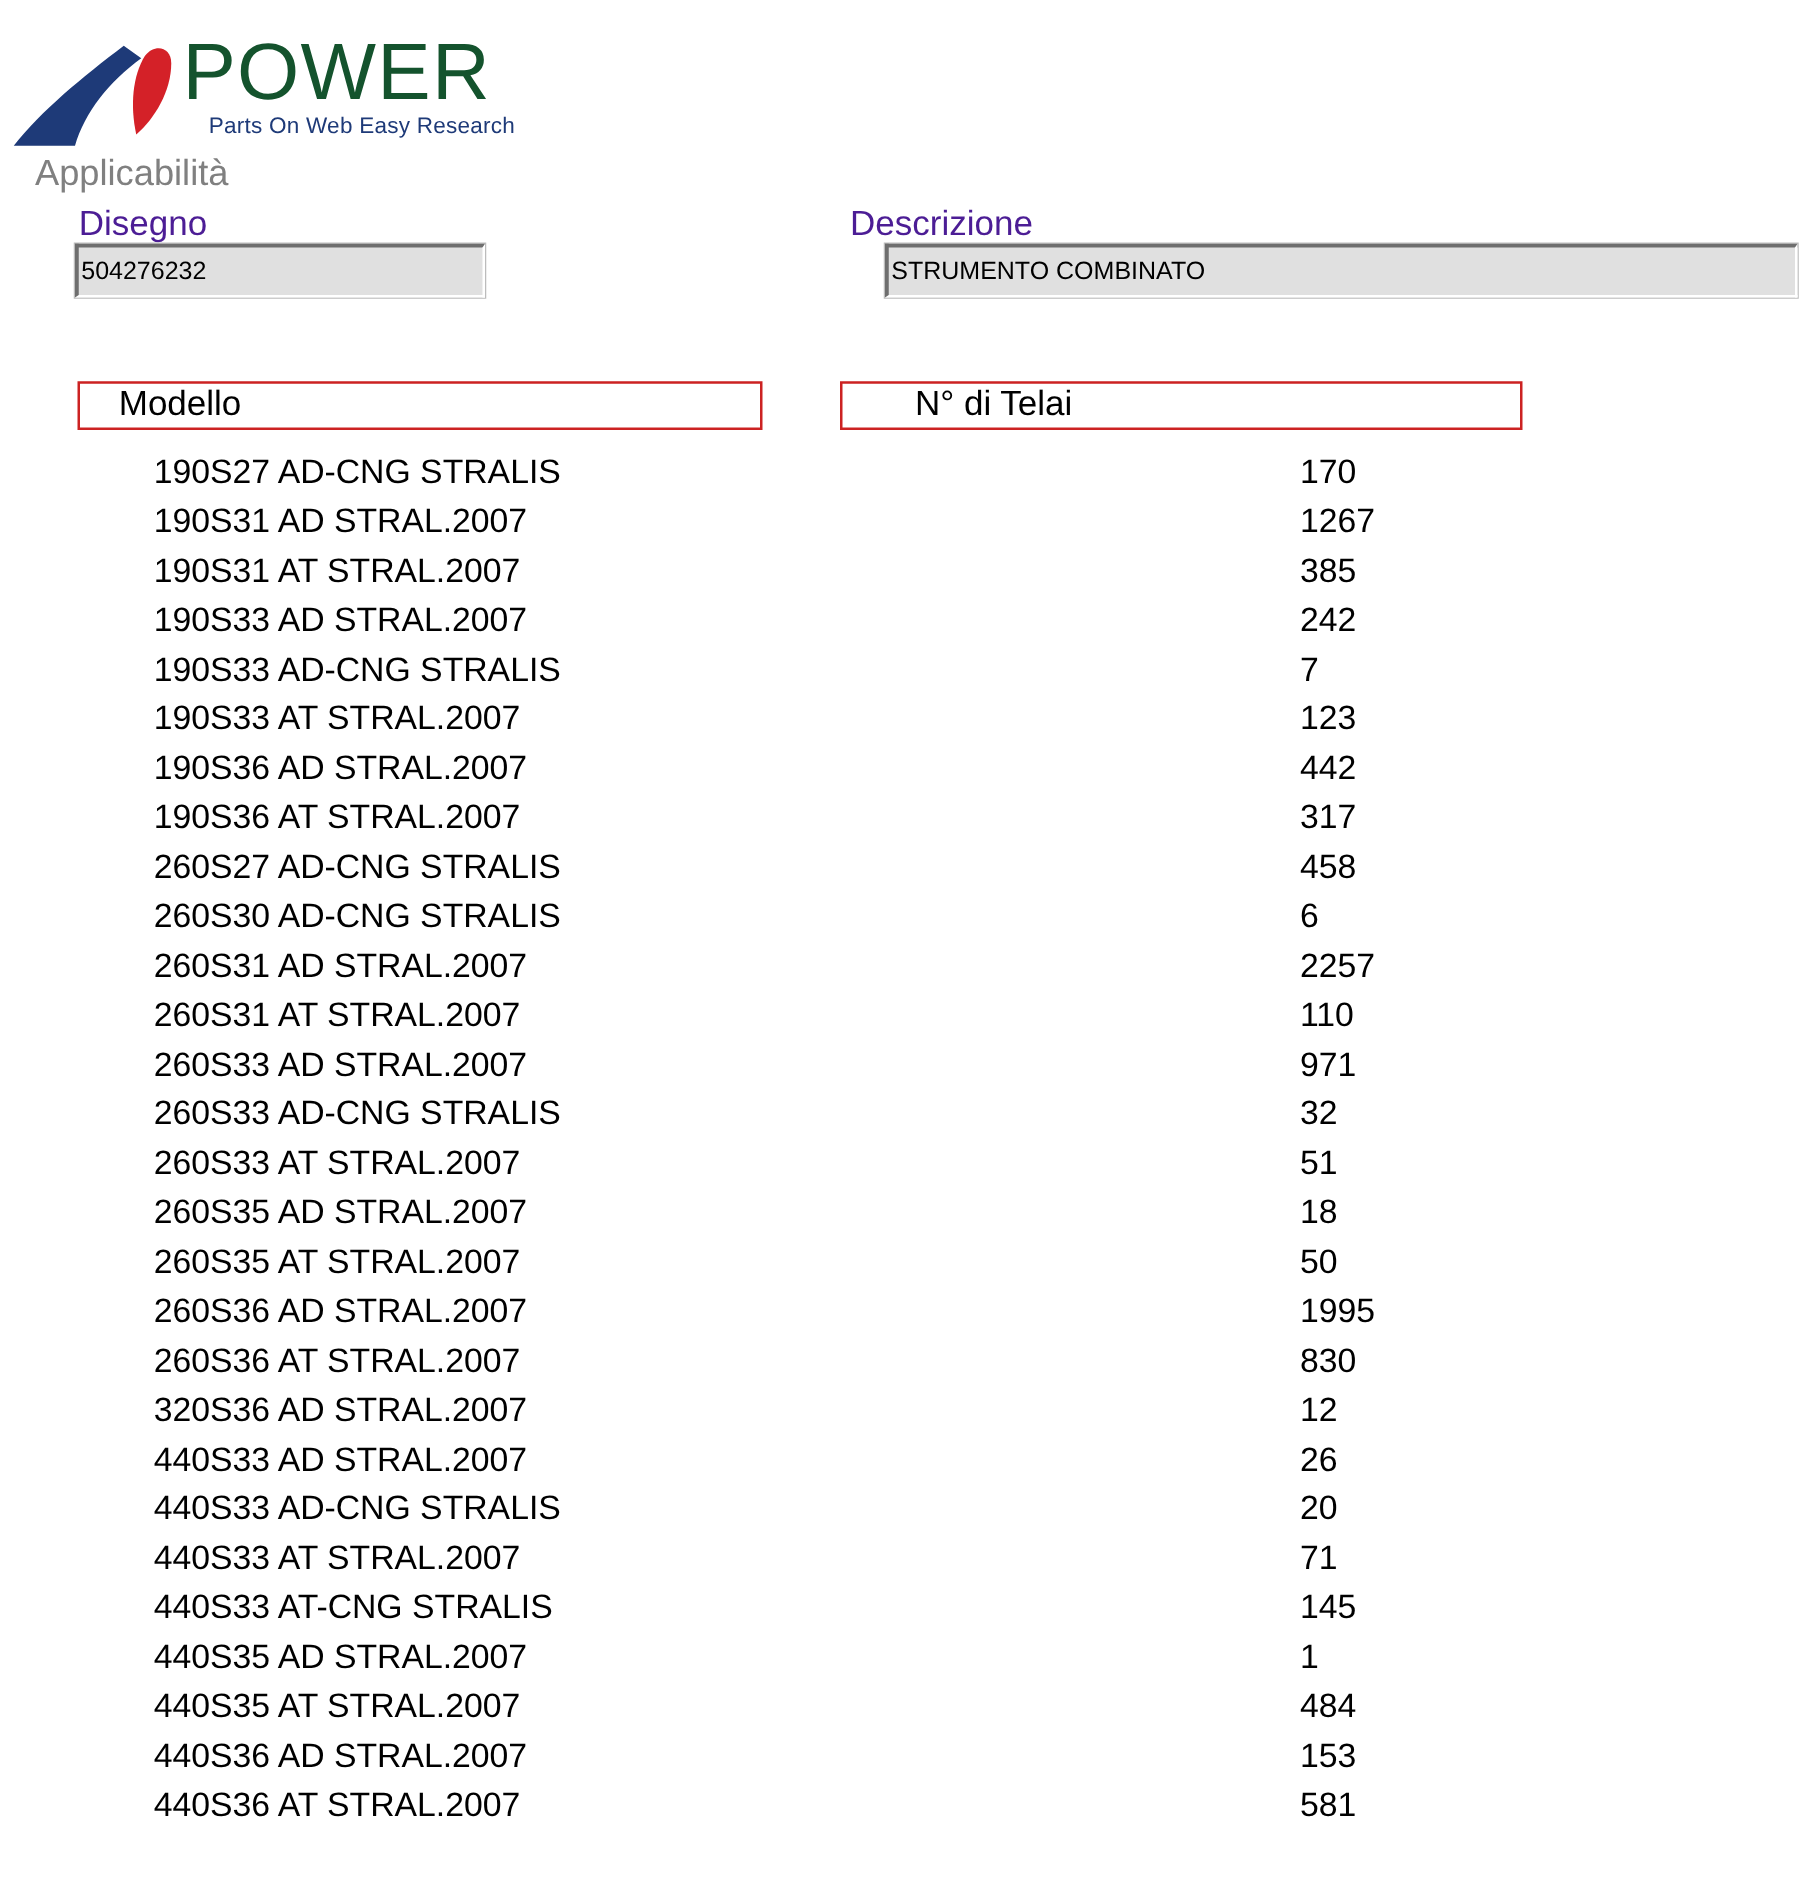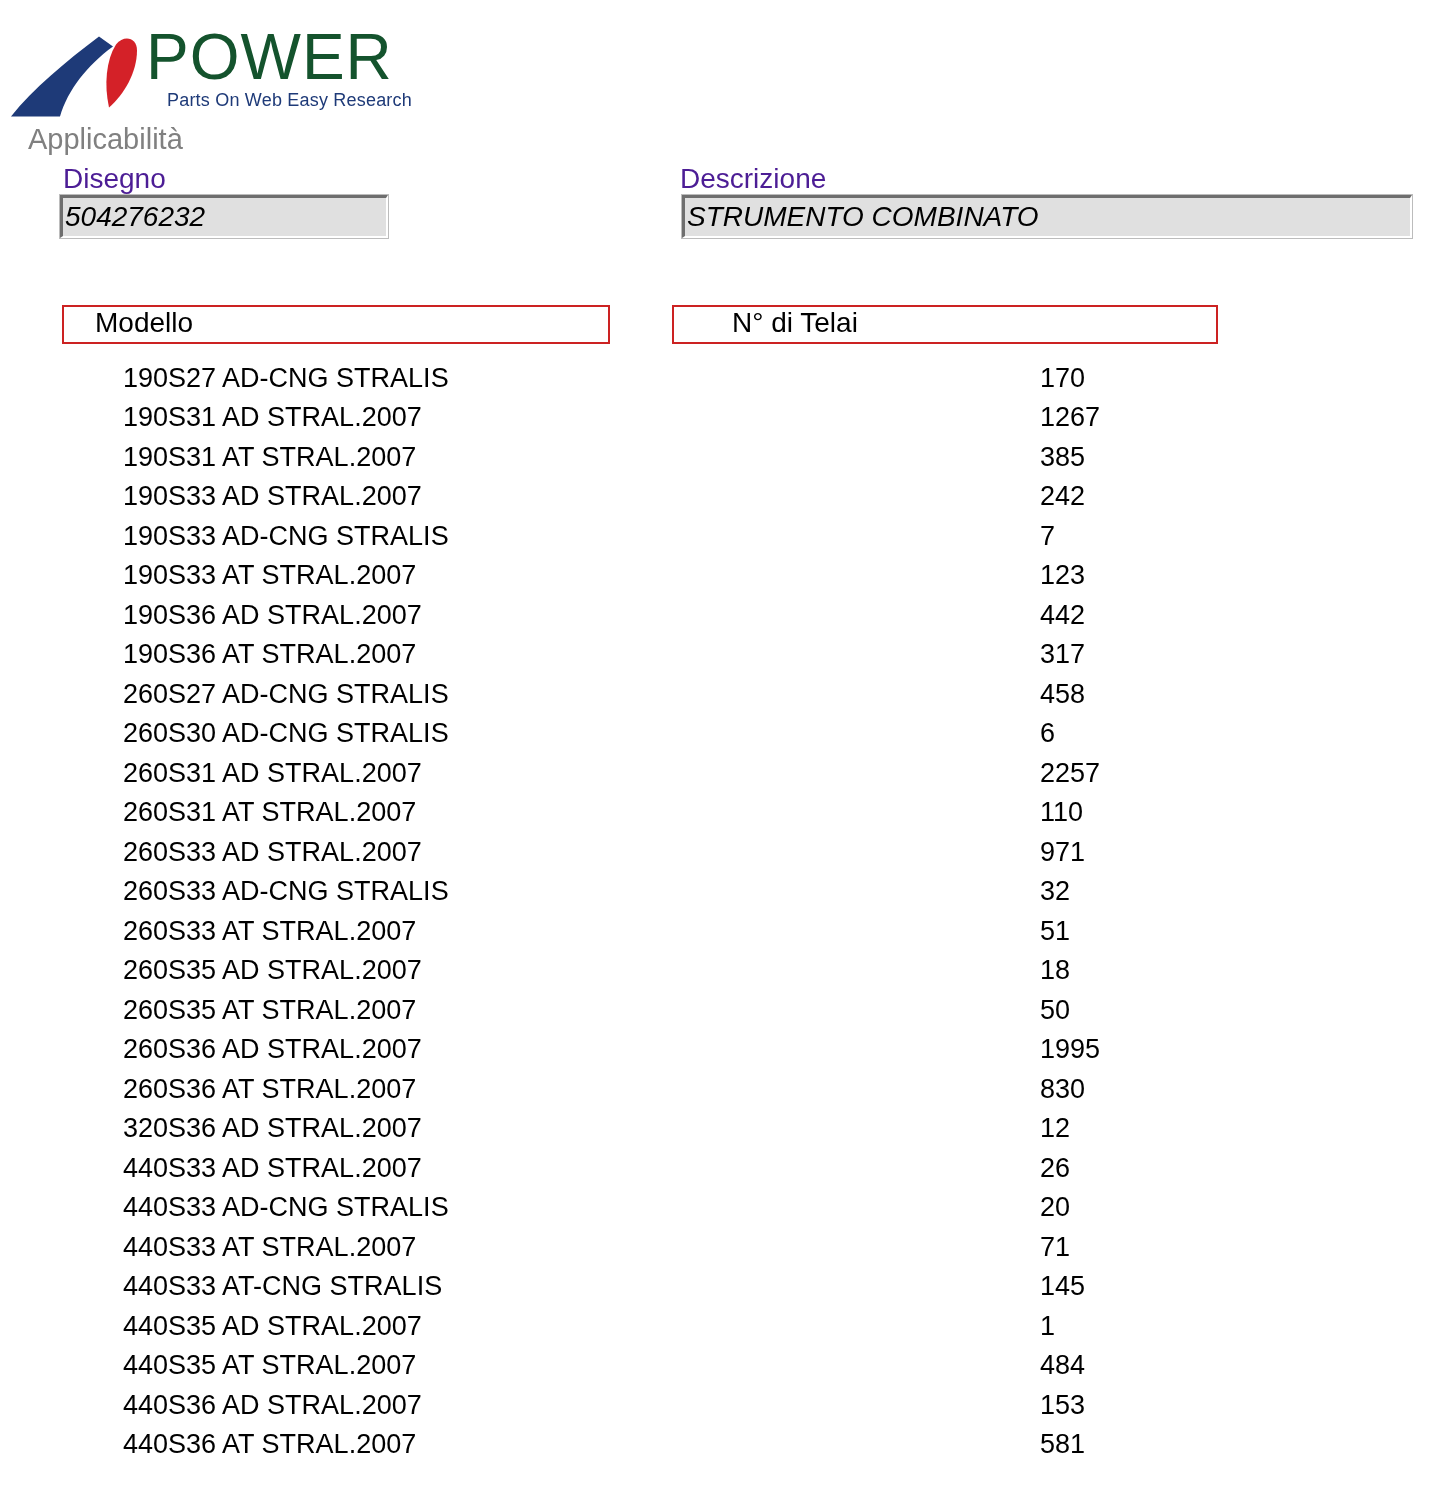--- a/index.html
+++ b/index.html
@@ -43,27 +43,26 @@
 
   .win-input {
     position: absolute; top: 195px; height: 43px;
     background: #e0e0e0;
     border-top: 3px solid #6e6e6e;
     border-left: 3px solid #6e6e6e;
     border-bottom: 2px solid #ffffff;
     border-right: 2px solid #ffffff;
     box-shadow: 0 0 0 1px #bcbcbc;
     font-family: "Liberation Sans", "DejaVu Sans", sans-serif;
-    font-size: 28px; color: #000;
+    font-size: 20px; color: #000;
     padding: 0 2px;
     outline: none;
-    font-style: italic;
   }
   .win-input.disegno { left: 60px; width: 328px; }
-  .win-input.descrizione { left: 682px; width: 730px; }
+  .win-input.descrizione { left: 708px; width: 730px; }
 
   
   .th-box {
     position: absolute; top: 305px; height: 39px;
     border: 2px solid #cc2222;
     background: #ffffff;
     font-size: 28px; color: #000;
     display: flex; align-items: flex-start;
   }
   .th-box.modello { left: 62px; width: 548px; padding-left: 31px; }

